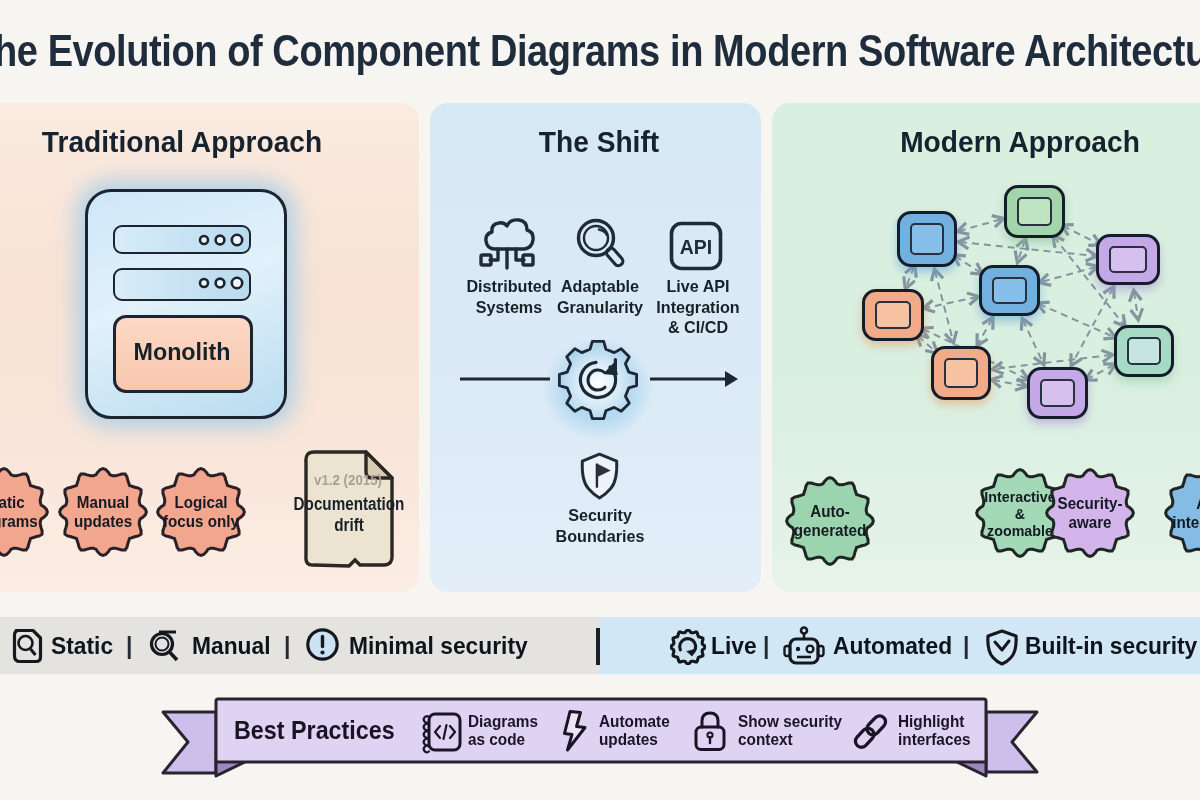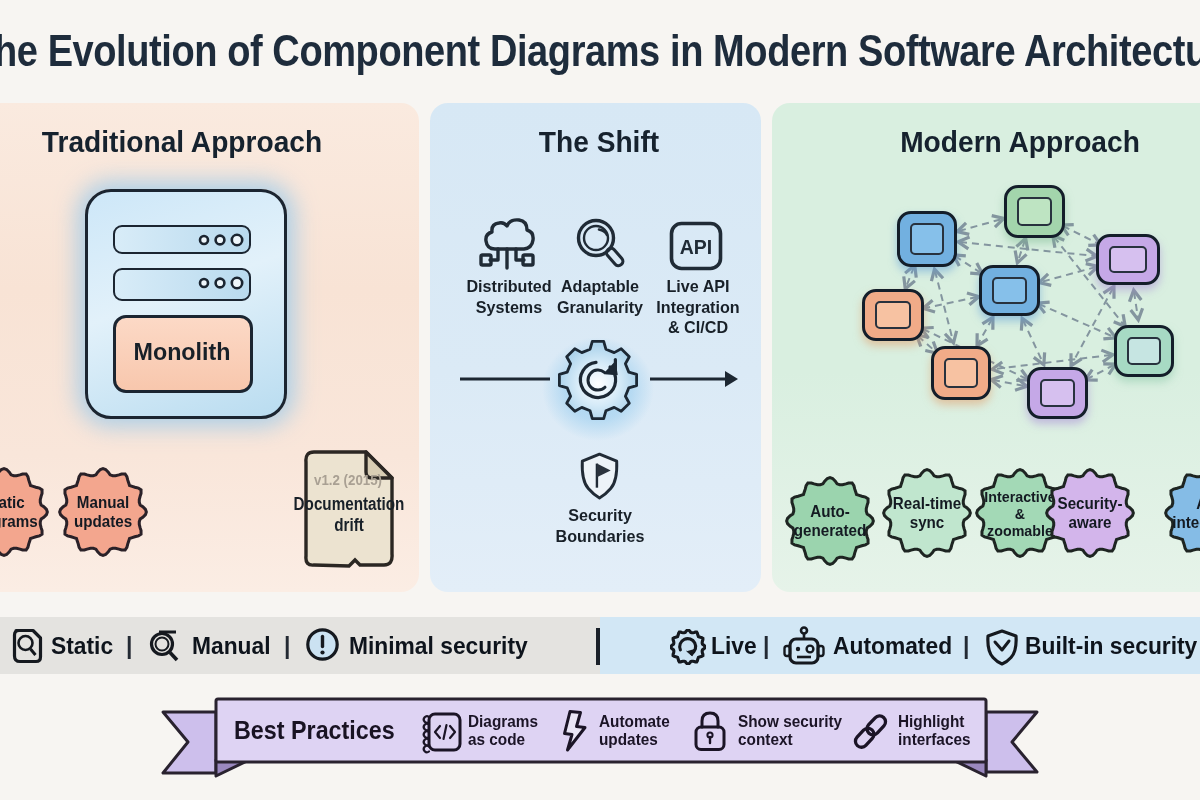--- a/index.html
+++ b/index.html
@@ -56,20 +56,26 @@
       <svg width="92" height="92" viewBox="-52 -52 104 104">
         <use href="#seal" fill="#f3a68e" stroke="#2a2128" stroke-width="3.4"></use>
       </svg>
       <div class="tx">Static<br>diagrams</div>
     </div>
 <div class="seal" style="left:57px;top:466px;">
       <svg width="92" height="92" viewBox="-52 -52 104 104">
         <use href="#seal" fill="#f3a68e" stroke="#2a2128" stroke-width="3.4"></use>
       </svg>
       <div class="tx">Manual<br>updates</div>
+    </div>
+<div class="seal" style="left:155px;top:466px;">
+      <svg width="92" height="92" viewBox="-52 -52 104 104">
+        <use href="#seal" fill="#f3a68e" stroke="#2a2128" stroke-width="3.4"></use>
+      </svg>
+      <div class="tx">Logical<br>focus only</div>
     </div>
 <svg class="ab" style="left:300px;top:448px;" width="98" height="122" viewBox="0 0 98 122">
       <path d="M6 14 Q5 4 14 4 L66 4 L92 30 L92 106 Q93 117 84 117 L60 117 L55 112 L49 118 L14 117 Q5 118 6 108 Z" fill="#ece3d0" stroke="#2b2723" stroke-width="3.4"></path>
       <path d="M66 4 L66 24 Q66 30 72 30 L92 30 Z" fill="#d8cdb4" stroke="#2b2723" stroke-width="3.4" stroke-linejoin="round"></path>
     </svg>
 <div class="lbl" style="left:348px;top:470px;color:#a9a093;font-size:14px;">v1.2 (2015)</div>
 <div class="lbl" style="left:349px;top:494px;font-size:17.5px;transform:translateX(-50%) scaleX(.87);">Documentation<br>drift</div>
 
 <svg class="ab" style="left:478px;top:216px;" width="58" height="60" viewBox="0 0 58 60">
  <g fill="none" stroke="#202b36" stroke-width="3.4" stroke-linejoin="round" stroke-linecap="round">
@@ -187,26 +193,20 @@
     </div>
 <div class="nbox" style="left:1027px;top:367px;width:55px;height:46px;background:#c5a8e7;box-shadow:0 5px 9px rgba(170,140,215,.55);">
       <div class="in" style="background:#d6c0ef;"></div>
     </div>
 <div class="seal" style="left:784px;top:475px;">
       <svg width="92" height="92" viewBox="-52 -52 104 104">
         <use href="#seal" fill="#9bd4ae" stroke="#1e2522" stroke-width="3.4"></use>
       </svg>
       <div class="tx">Auto-<br>generated</div>
     </div>
-<div class="seal" style="left:881px;top:467px;">
-      <svg width="92" height="92" viewBox="-52 -52 104 104">
-        <use href="#seal" fill="#c0e6ce" stroke="#1e2522" stroke-width="3.4"></use>
-      </svg>
-      <div class="tx">Real-time<br>sync</div>
-    </div>
 <div class="seal" style="left:974px;top:467px;">
       <svg width="92" height="92" viewBox="-52 -52 104 104">
         <use href="#seal" fill="#a3d9b6" stroke="#1e2522" stroke-width="3.4"></use>
       </svg>
       <div class="tx" style="line-height:17px;font-size:15.5px;">Interactive<br>&amp;<br>zoomable</div>
     </div>
 <div class="seal" style="left:1044px;top:467px;">
       <svg width="92" height="92" viewBox="-52 -52 104 104">
         <use href="#seal" fill="#d3b5eb" stroke="#1e2522" stroke-width="3.4"></use>
       </svg>

